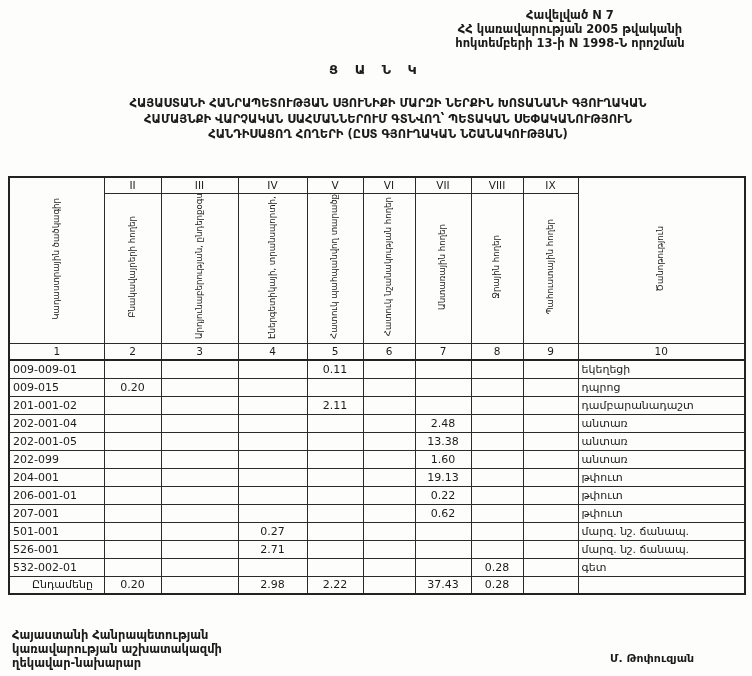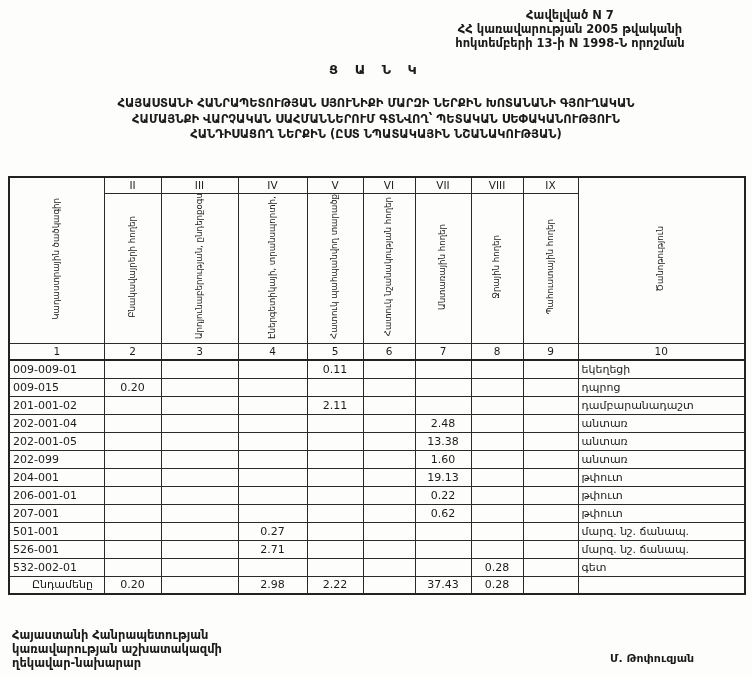--- a/index.html
+++ b/index.html
@@ -30,21 +30,21 @@
     position: absolute;
     top: 62px; left: 0; width: 100%;
     text-align: center;
     font-size: 13px;
     font-weight: bold;
     letter-spacing: 6px;
   }
   
   .subtitle {
     position: absolute;
-    top: 96px; left: 66px; width: 620px;
+    top: 96px; left: 78px; width: 620px;
     text-align: center;
     font-size: 11.5px;
     font-weight: bold;
     line-height: 1.35;
   }
   
   table.main {
     position: absolute;
     top: 176px; left: 8px;
     border-collapse: collapse;
@@ -117,21 +117,21 @@
     <div>Հավելված N 7</div>
     <div>ՀՀ կառավարության 2005 թվականի</div>
     <div>հոկտեմբերի 13-ի N 1998-Ն որոշման</div>
   </div>
 
   <div class="doc-title">Ց Ա Ն Կ</div>
 
   <div class="subtitle">
     <div>ՀԱՅԱՍՏԱՆԻ ՀԱՆՐԱՊԵՏՈՒԹՅԱՆ ՍՅՈՒՆԻՔԻ ՄԱՐԶԻ ՆԵՐՔԻՆ ԽՈՏԱՆԱՆԻ ԳՅՈՒՂԱԿԱՆ</div>
     <div>ՀԱՄԱՅՆՔԻ ՎԱՐՉԱԿԱՆ ՍԱՀՄԱՆՆԵՐՈՒՄ ԳՏՆՎՈՂ՝ ՊԵՏԱԿԱՆ ՍԵՓԱԿԱՆՈՒԹՅՈՒՆ</div>
-    <div>ՀԱՆԴԻՍԱՑՈՂ ՆԵՐՔԻՆ (ԸՍՏ ՆՊԱՏԱԿԱՅԻՆ ՆՇԱՆԱԿՈՒԹՅԱՆ)</div>
+    <div>ՀԱՆԴԻՍԱՑՈՂ ՀՈՂԵՐԻ (ԸՍՏ ԳՅՈՒՂԱԿԱՆ ՆՇԱՆԱԿՈՒԹՅԱՆ)</div>
   </div>
 
   <table class="main">
     <colgroup>
       <col style="width:95px">
         <col style="width:57px">
         <col style="width:77px">
       <col style="width:69px">
         <col style="width:56px">
         <col style="width:52px">

